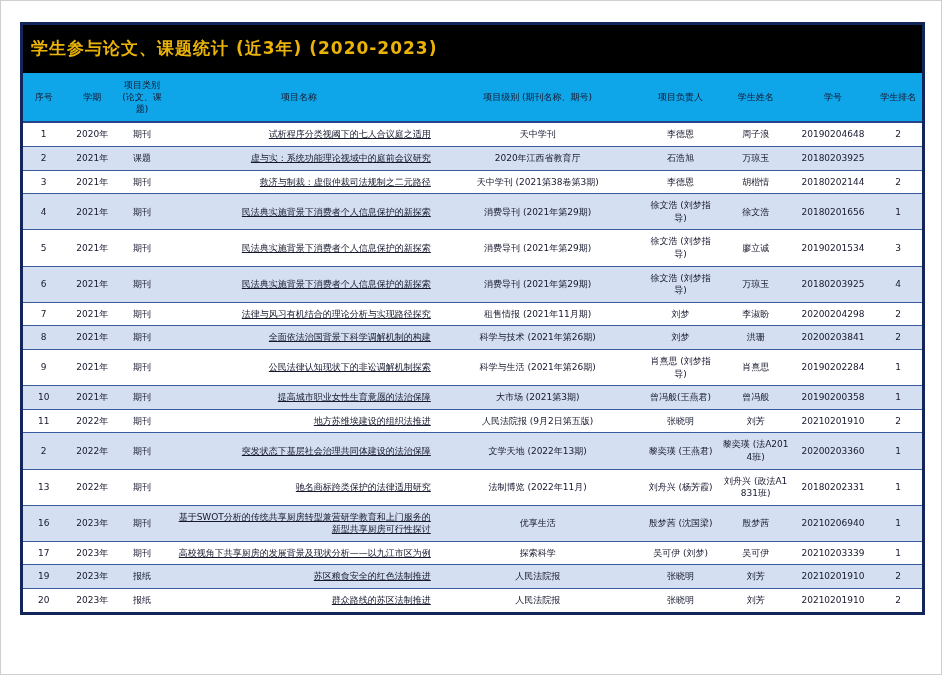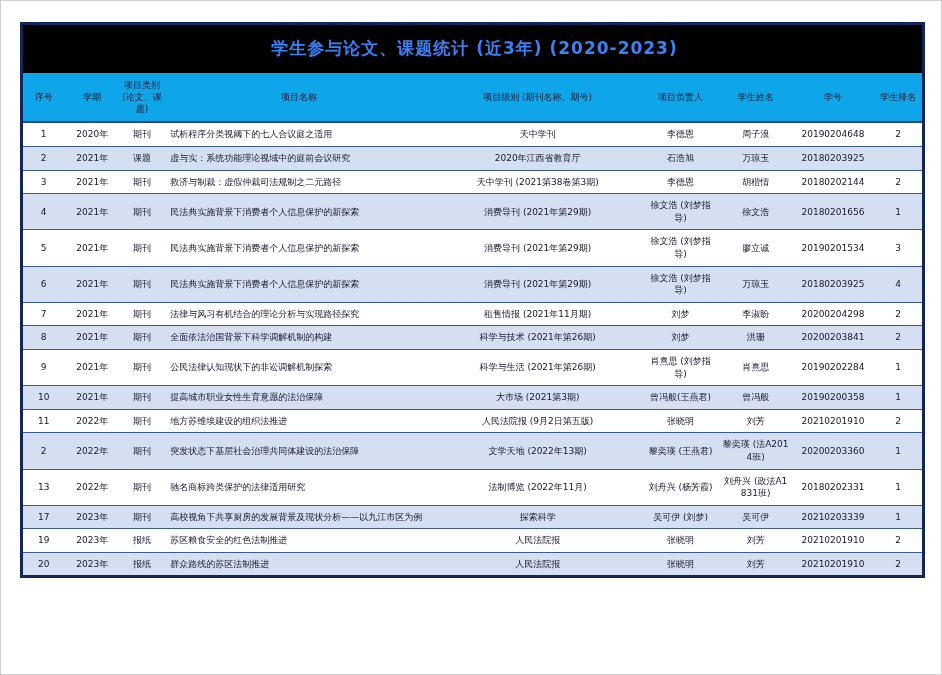--- a/index.html
+++ b/index.html
@@ -7,21 +7,21 @@
     width:942px; height:675px; background:#ffffff; position:relative;
     font-family:"DejaVu Sans","Liberation Sans",sans-serif;
     overflow:hidden;
   }
   .page-frame { position:absolute; inset:0; border:1px solid #cfcfcf; pointer-events:none; }
   .table-outer {
     position:absolute; left:20px; top:22px; width:899px;
     border:3px solid #13265c; background:#fff;
   }
   .title-bar {
-    background:#000000; color:#3b82f6; text-align:center;
+    background:#000000; color:#eab308; text-align:left;
     font-size:17px; font-weight:bold; padding:12px 4px 13px 8px;
     letter-spacing:1px;
   }
   table { width:100%; border-collapse:collapse; table-layout:fixed; }
   thead th {
     background:#0ea5e9; color:#15182e; font-weight:normal; font-size:9px;
     padding:6px 2px; vertical-align:middle; line-height:1.35;
     border-bottom:2px solid #26458d; word-break:break-all;
   }
   tbody td {
@@ -34,21 +34,21 @@
   
   col.c-seq    { width:4.6%; }
   col.c-term   { width:6.2%; }
   col.c-cat    { width:4.9%; }
   col.c-name   { width:30.0%; }
   col.c-level  { width:23.1%; }
   col.c-leader { width:8.7%; }
   col.c-student{ width:8.0%; }
   col.c-id     { width:9.2%; }
   col.c-rank   { width:5.3%; }
-  tbody td:nth-child(4) { text-align:left; padding-left:6px; }
+  tbody td:nth-child(4) { text-align:right; padding-left:6px;text-decoration:underline; }
 </style>
 </head>
 <body>
 
 <div class="page-frame"></div>
 
 <div class="table-outer">
   <div class="title-bar">学生参与论文、课题统计 (近3年)  (2020-2023)</div>
   <table>
     <colgroup>
@@ -213,20 +213,31 @@
           <td>2022年</td>
           <td>期刊</td>
           <td>驰名商标跨类保护的法律适用研究</td>
           <td>法制博览 (2022年11月)</td>
           <td>刘舟兴 (杨芳霞)</td>
           <td>刘舟兴 (政法A1831班)</td>
           <td>20180202331</td>
           <td>1</td>
         </tr>
         <tr>
+          <td>16</td>
+          <td>2023年</td>
+          <td>期刊</td>
+          <td>基于SWOT分析的传统共享厨房转型兼营研学教育和上门服务的新型共享厨房可行性探讨</td>
+          <td>优享生活</td>
+          <td>殷梦茜 (沈国梁)</td>
+          <td>殷梦茜</td>
+          <td>20210206940</td>
+          <td>1</td>
+        </tr>
+        <tr>
           <td>17</td>
           <td>2023年</td>
           <td>期刊</td>
           <td>高校视角下共享厨房的发展背景及现状分析——以九江市区为例</td>
           <td>探索科学</td>
           <td>吴可伊 (刘梦)</td>
           <td>吴可伊</td>
           <td>20210203339</td>
           <td>1</td>
         </tr>

